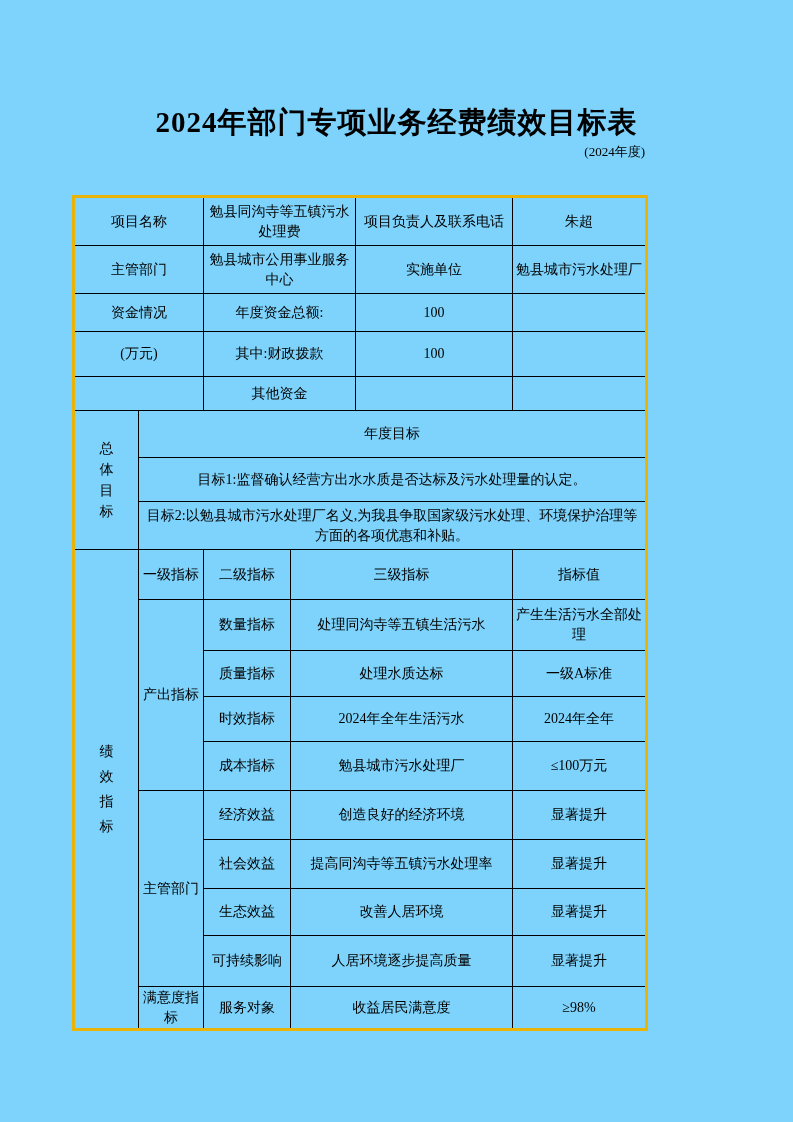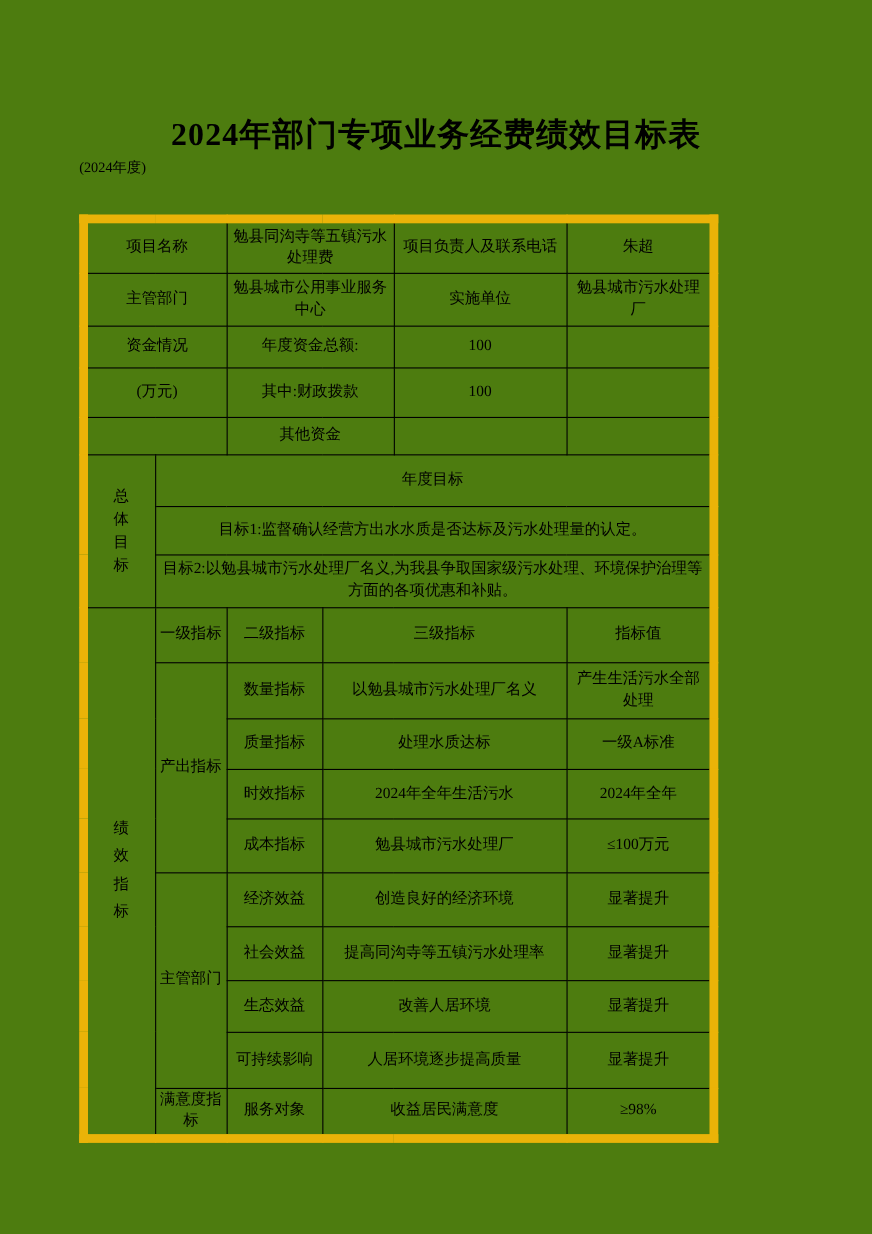--- a/index.html
+++ b/index.html
@@ -1,33 +1,33 @@
 <!DOCTYPE html>
 <html><head>
 <meta charset="utf-8">
 <style>
   html,body { margin:0; padding:0; background:#ffffff; }
   .page {
     position:relative;
     width:793px; height:1122px;
-    background:#4d7c0f;
+    background:#7dd3fc;
     color:#000;
     font-family:"Liberation Serif","DejaVu Serif",serif;
   }
   .title {
     position:absolute; top:103px; left:0; width:100%;
     text-align:center;
     font-size:29px; font-weight:bold; letter-spacing:1px;
     white-space:nowrap;
   }
   .wrap { position:absolute; left:72px; top:143px; width:573px; }
-  .subtitle { text-align:left; font-size:13px; margin:0 0 4px 0; }
+  .subtitle { text-align:right; font-size:13px; margin:0 0 4px 0; }
   table.grid {
     border-collapse:collapse; table-layout:fixed;
-    width:573px; border:8px solid #eab308;margin-top:34px;
+    width:573px; border:3px solid #eab308;margin-top:34px;
   }
   table.grid td {
     border:1.5px solid #000;
     font-size:14px; line-height:1.4;
     text-align:center; vertical-align:middle;
     padding:1px 2px; overflow:hidden;
     word-break:break-word;
   }
   td.tl { text-align:left; padding-left:3px; }
   td.tr { text-align:right; padding-right:3px; }
@@ -116,21 +116,21 @@
           </td>
           <td>一级指标</td>
           <td>二级指标</td>
           <td colspan="2">三级指标</td>
           <td>指标值</td>
         </tr>
 
         <tr class="r10">
           <td rowspan="4">产出指标</td>
           <td>数量指标</td>
-          <td colspan="2" class="tl">以勉县城市污水处理厂名义</td>
+          <td colspan="2" class="tl">处理同沟寺等五镇生活污水</td>
           <td>产生生活污水全部处理</td>
         </tr>
         <tr class="r11">
           <td>质量指标</td>
           <td colspan="2" class="tl">处理水质达标</td>
           <td>一级A标准</td>
         </tr>
         <tr class="r12">
           <td>时效指标</td>
           <td colspan="2" class="tl">2024年全年生活污水</td>

